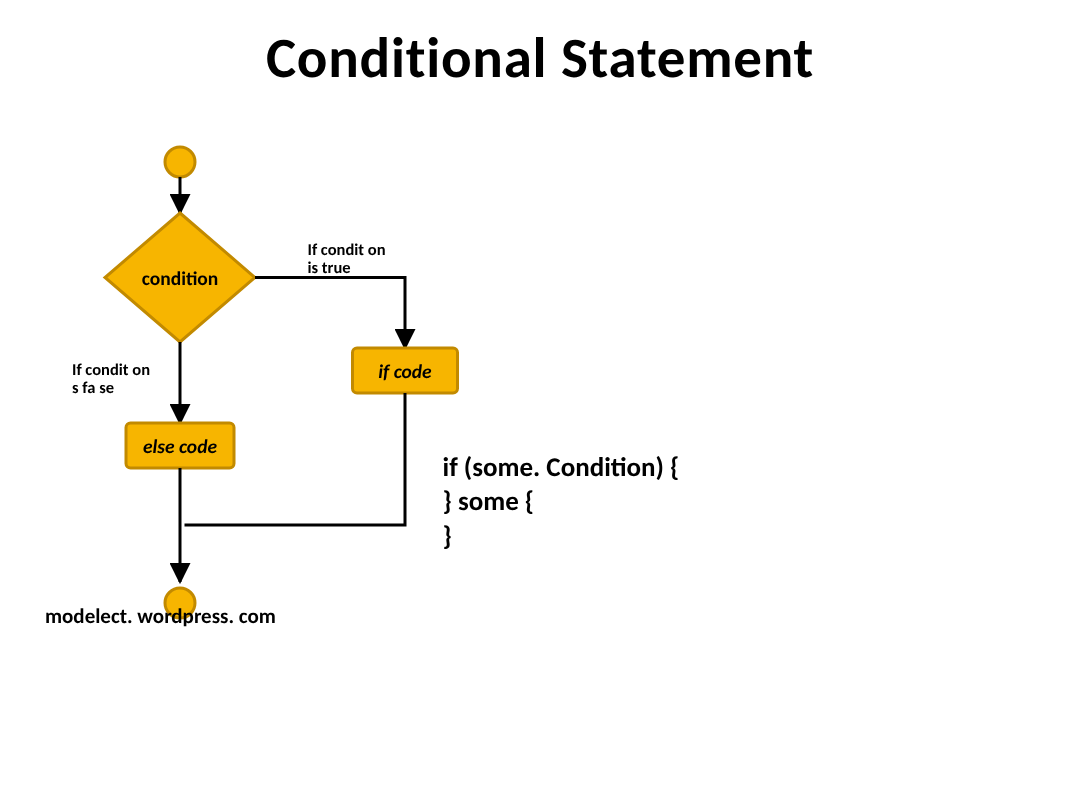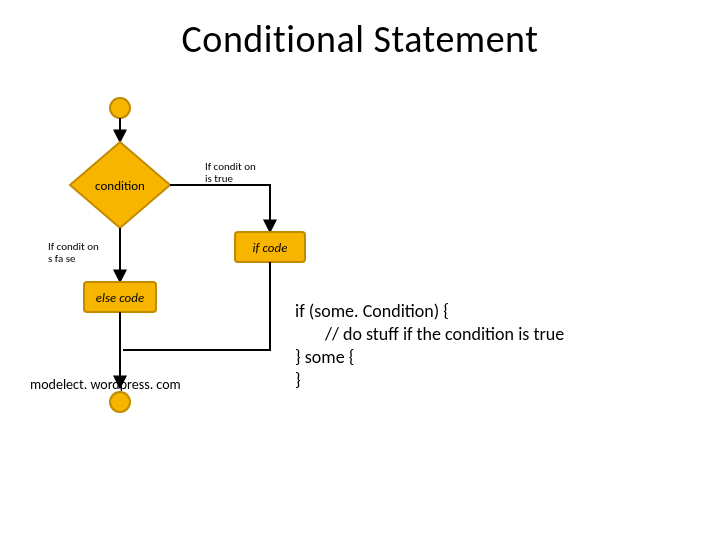--- a/index.html
+++ b/index.html
@@ -1,22 +1,22 @@
 <!DOCTYPE html>
 <html><head>
 <meta charset="utf-8">
 <style>
   html, body { margin:0; padding:0; width:720px; height:540px; background:#fff; font-family:"Calibri","Segoe UI",Arial,sans-serif; color:#000; }
-  .slide { position:relative; width:720px; height:540px; }
+  .slide { position:relative; width:720px; height:540px;font-weight:bold; }
   .title { position:absolute; top:16px; left:0; width:100%; text-align:center; font-size:38px; letter-spacing:0.5px; }
   .flow { position:absolute; top:90px; left:40px; width:300px; height:340px; }
   .flow svg { display:block; }
   .code-block { position:absolute; top:300px; left:295px; width:410px; font-size:18px; line-height:1.28; }
   .code-block .indent { padding-left:30px; display:block; }
-  .credit { position:absolute; top:376px; left:30px; font-size:14px; }
+  .credit { position:absolute; top:402px; left:30px; font-size:14px; }
 </style>
 </head>
 <body>
 
 <div class="slide">
 
   <div class="title">Conditional Statement</div>
 
   <div class="flow">
     <svg viewBox="0 0 300 340" width="300" height="340">
@@ -56,20 +56,19 @@
       <path d="M230,172 L230,260 L83,260" fill="none" stroke="#000" stroke-width="2"></path>
 
       <line x1="80" y1="222" x2="80" y2="298" stroke="#000" stroke-width="2" marker-end="url(#arr)"></line>
 
       <circle cx="80" cy="312" r="10" fill="#f7b500" stroke="#c28a00" stroke-width="2"></circle>
     </svg>
   </div>
 
   <div class="code-block">
     <div>if (some. Condition) {</div>
-    <span class="indent">// do stuff if the condition is true</span>
     <div>} some {</div>
     <div>}</div>
   </div>
 
   <div class="credit">modelect. wordpress. com</div>
 
 </div>
 
 </body></html>

